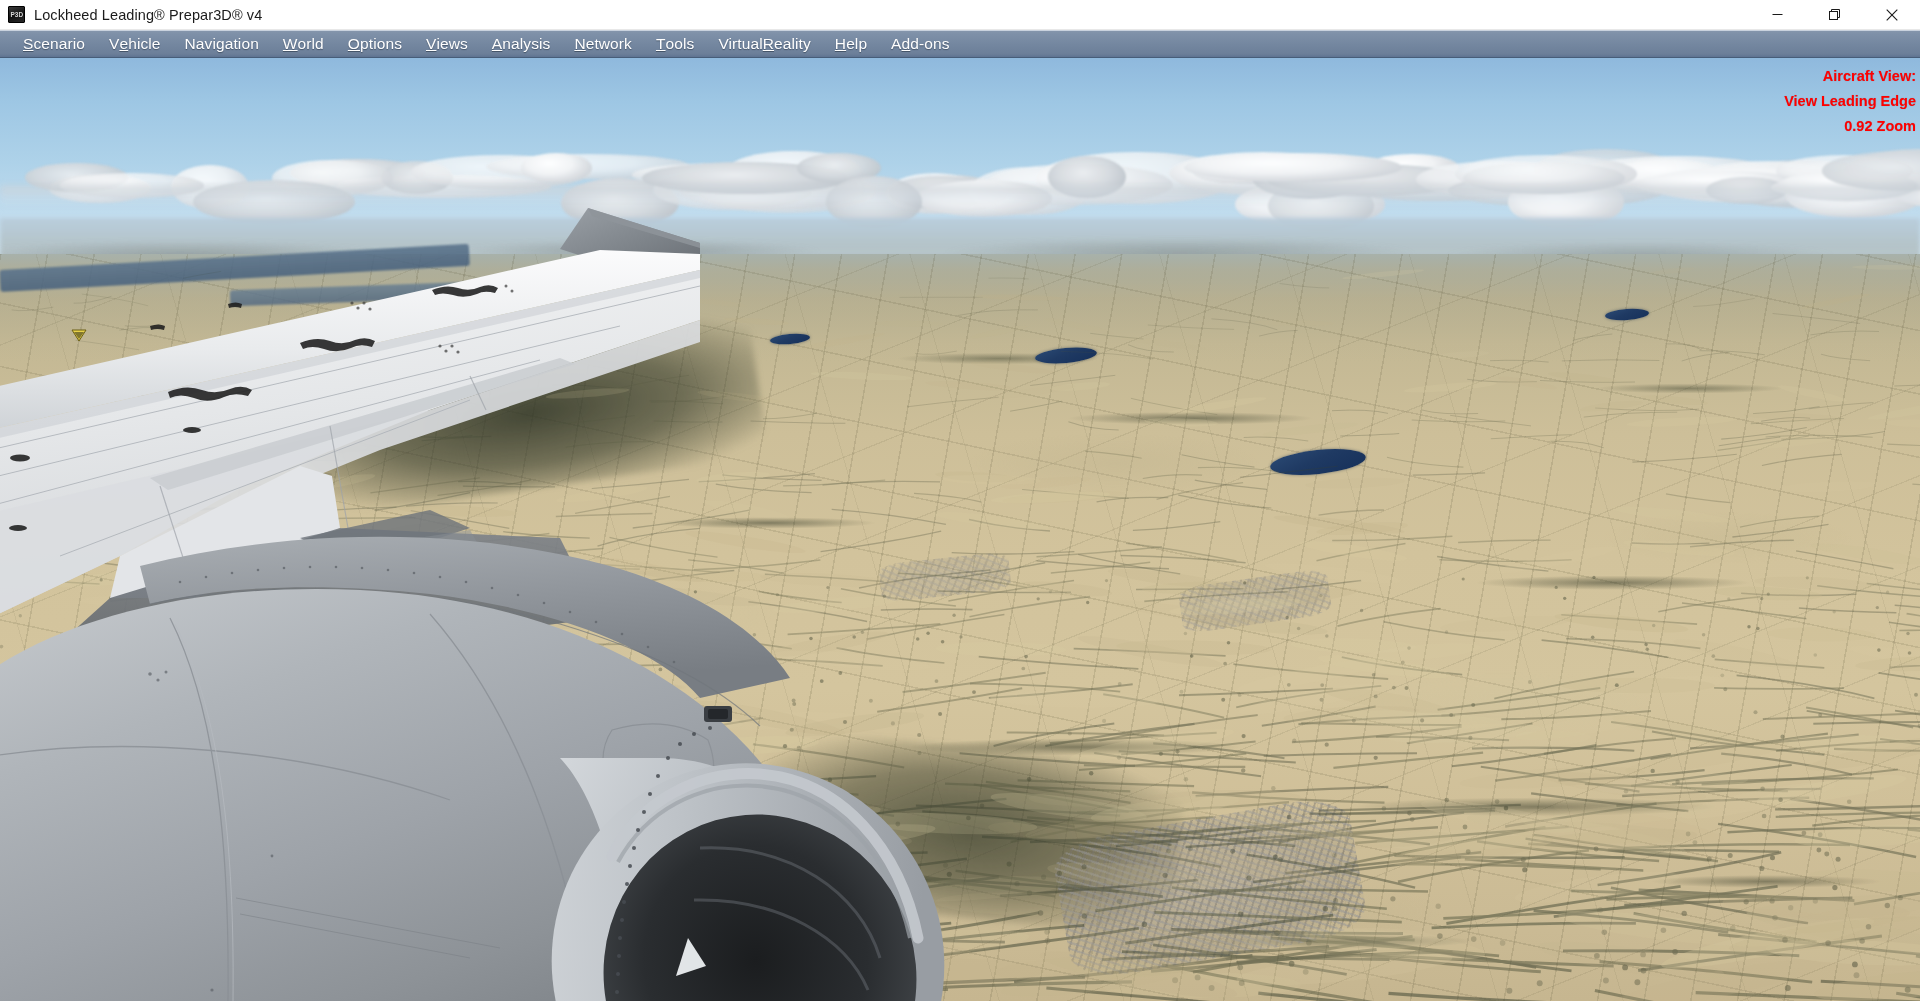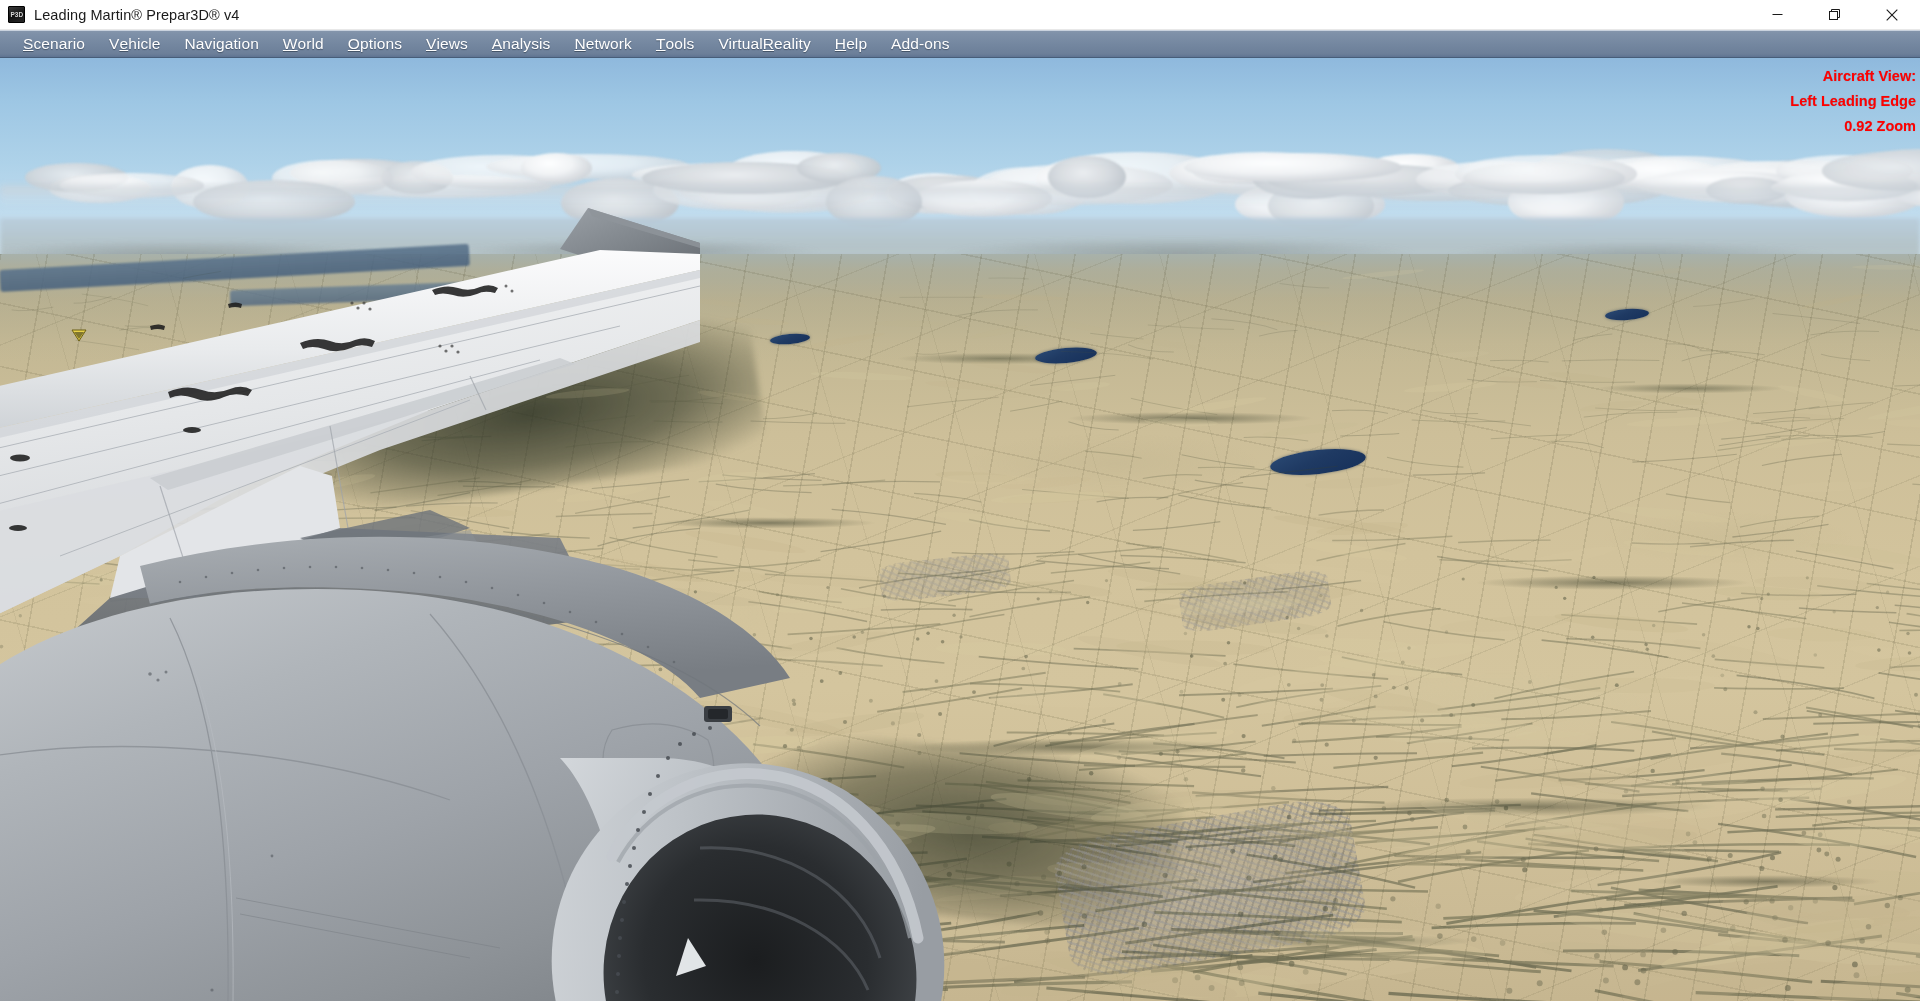--- a/index.html
+++ b/index.html
@@ -215,21 +215,21 @@
 </style>
 </head>
 <body>
 
 <div id="app">
 
   <div id="titlebar">
     <div id="app-icon">
       <span>P3D</span>
     </div>
-    <div id="title-text">Leading Martin® Prepar3D® v4</div>
+    <div id="title-text">Lockheed Leading® Prepar3D® v4</div>
 
     <div id="window-controls">
       <div class="wbtn" id="btn-min">
         <svg width="11" height="11" viewBox="0 0 11 11">
           <line x1="0.5" y1="5.5" x2="10.5" y2="5.5" stroke="#1a1a1a" stroke-width="1"></line>
         </svg>
       </div>
       <div class="wbtn" id="btn-max">
         <svg width="11" height="11" viewBox="0 0 11 11">
           <rect x="0.5" y="2.5" width="8" height="8" fill="none" stroke="#1a1a1a" stroke-width="1"></rect>
@@ -1775,17 +1775,17 @@
         <polygon points="688,880 706,908 676,918" fill="#eceff1" opacity="0.95"></polygon>
 
         <g stroke="#6e737a" stroke-width="3" fill="none" opacity="0.45">
           <path d="M 700,790 C 790,786 860,834 880,900"></path>
           <path d="M 694,842 C 780,840 846,880 868,932"></path>
         </g>
       </g>
     </svg>
       <div id="hud">
       <div>Aircraft View:</div>
-      <div>Left Leading Edge</div>
+      <div>View Leading Edge</div>
       <div>0.92 Zoom</div>
     </div>
     </div>
 </div>
 
 </body></html>

